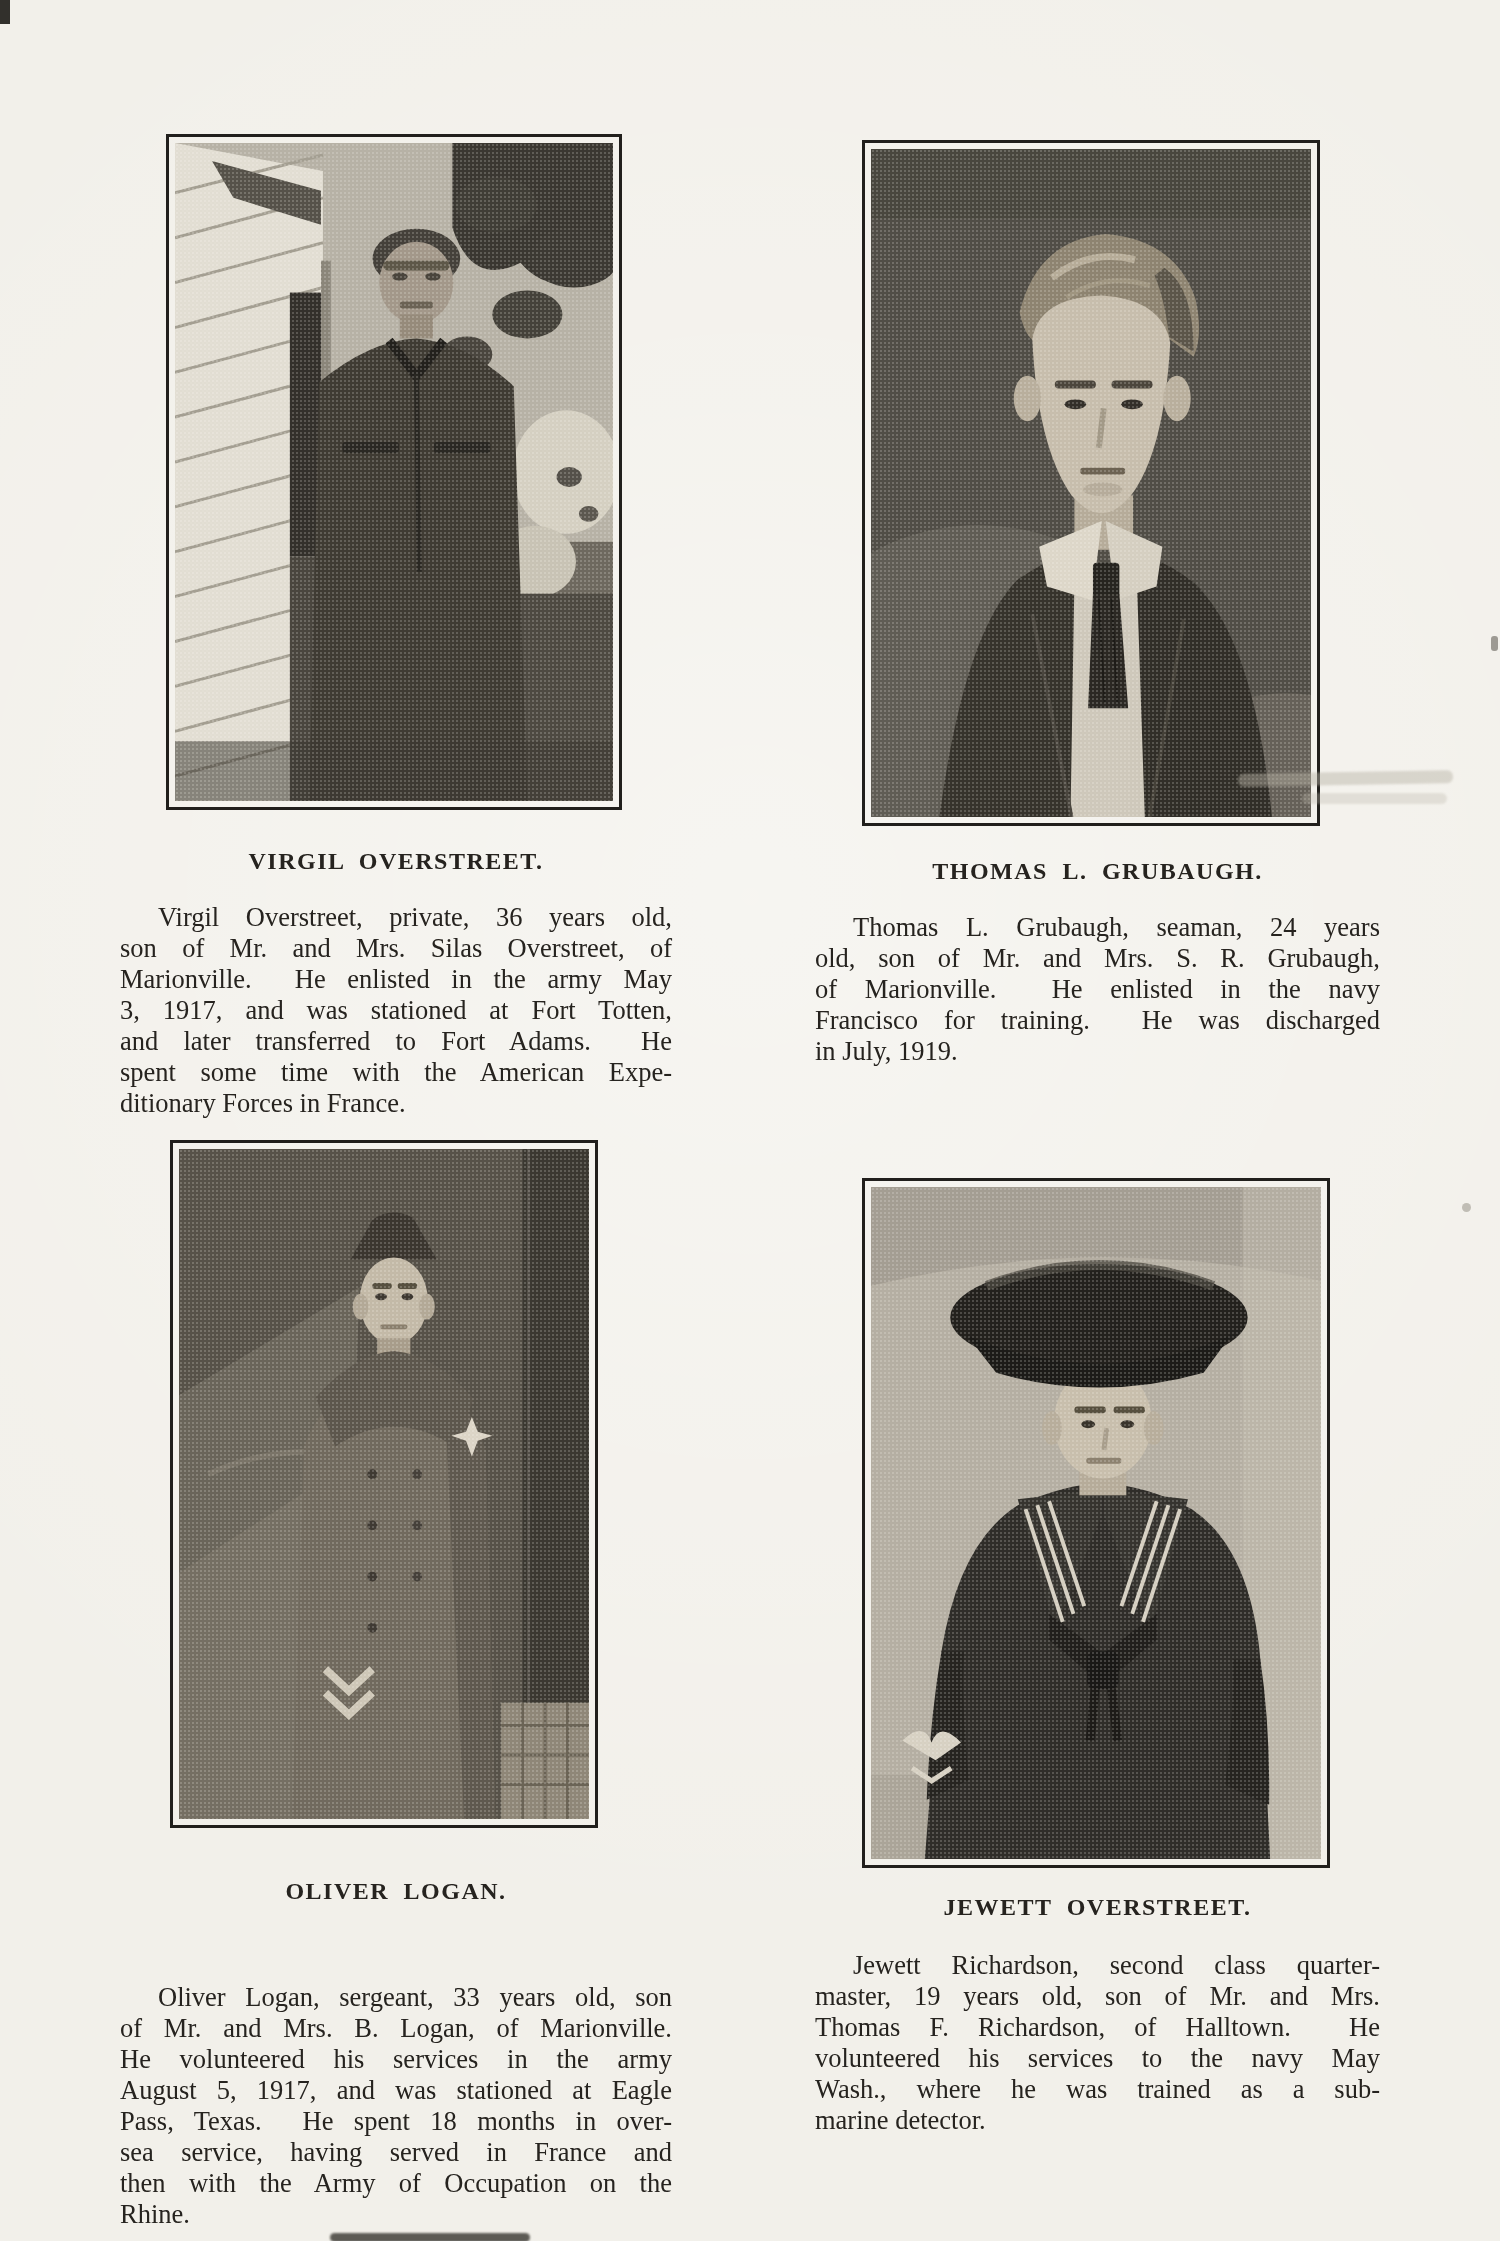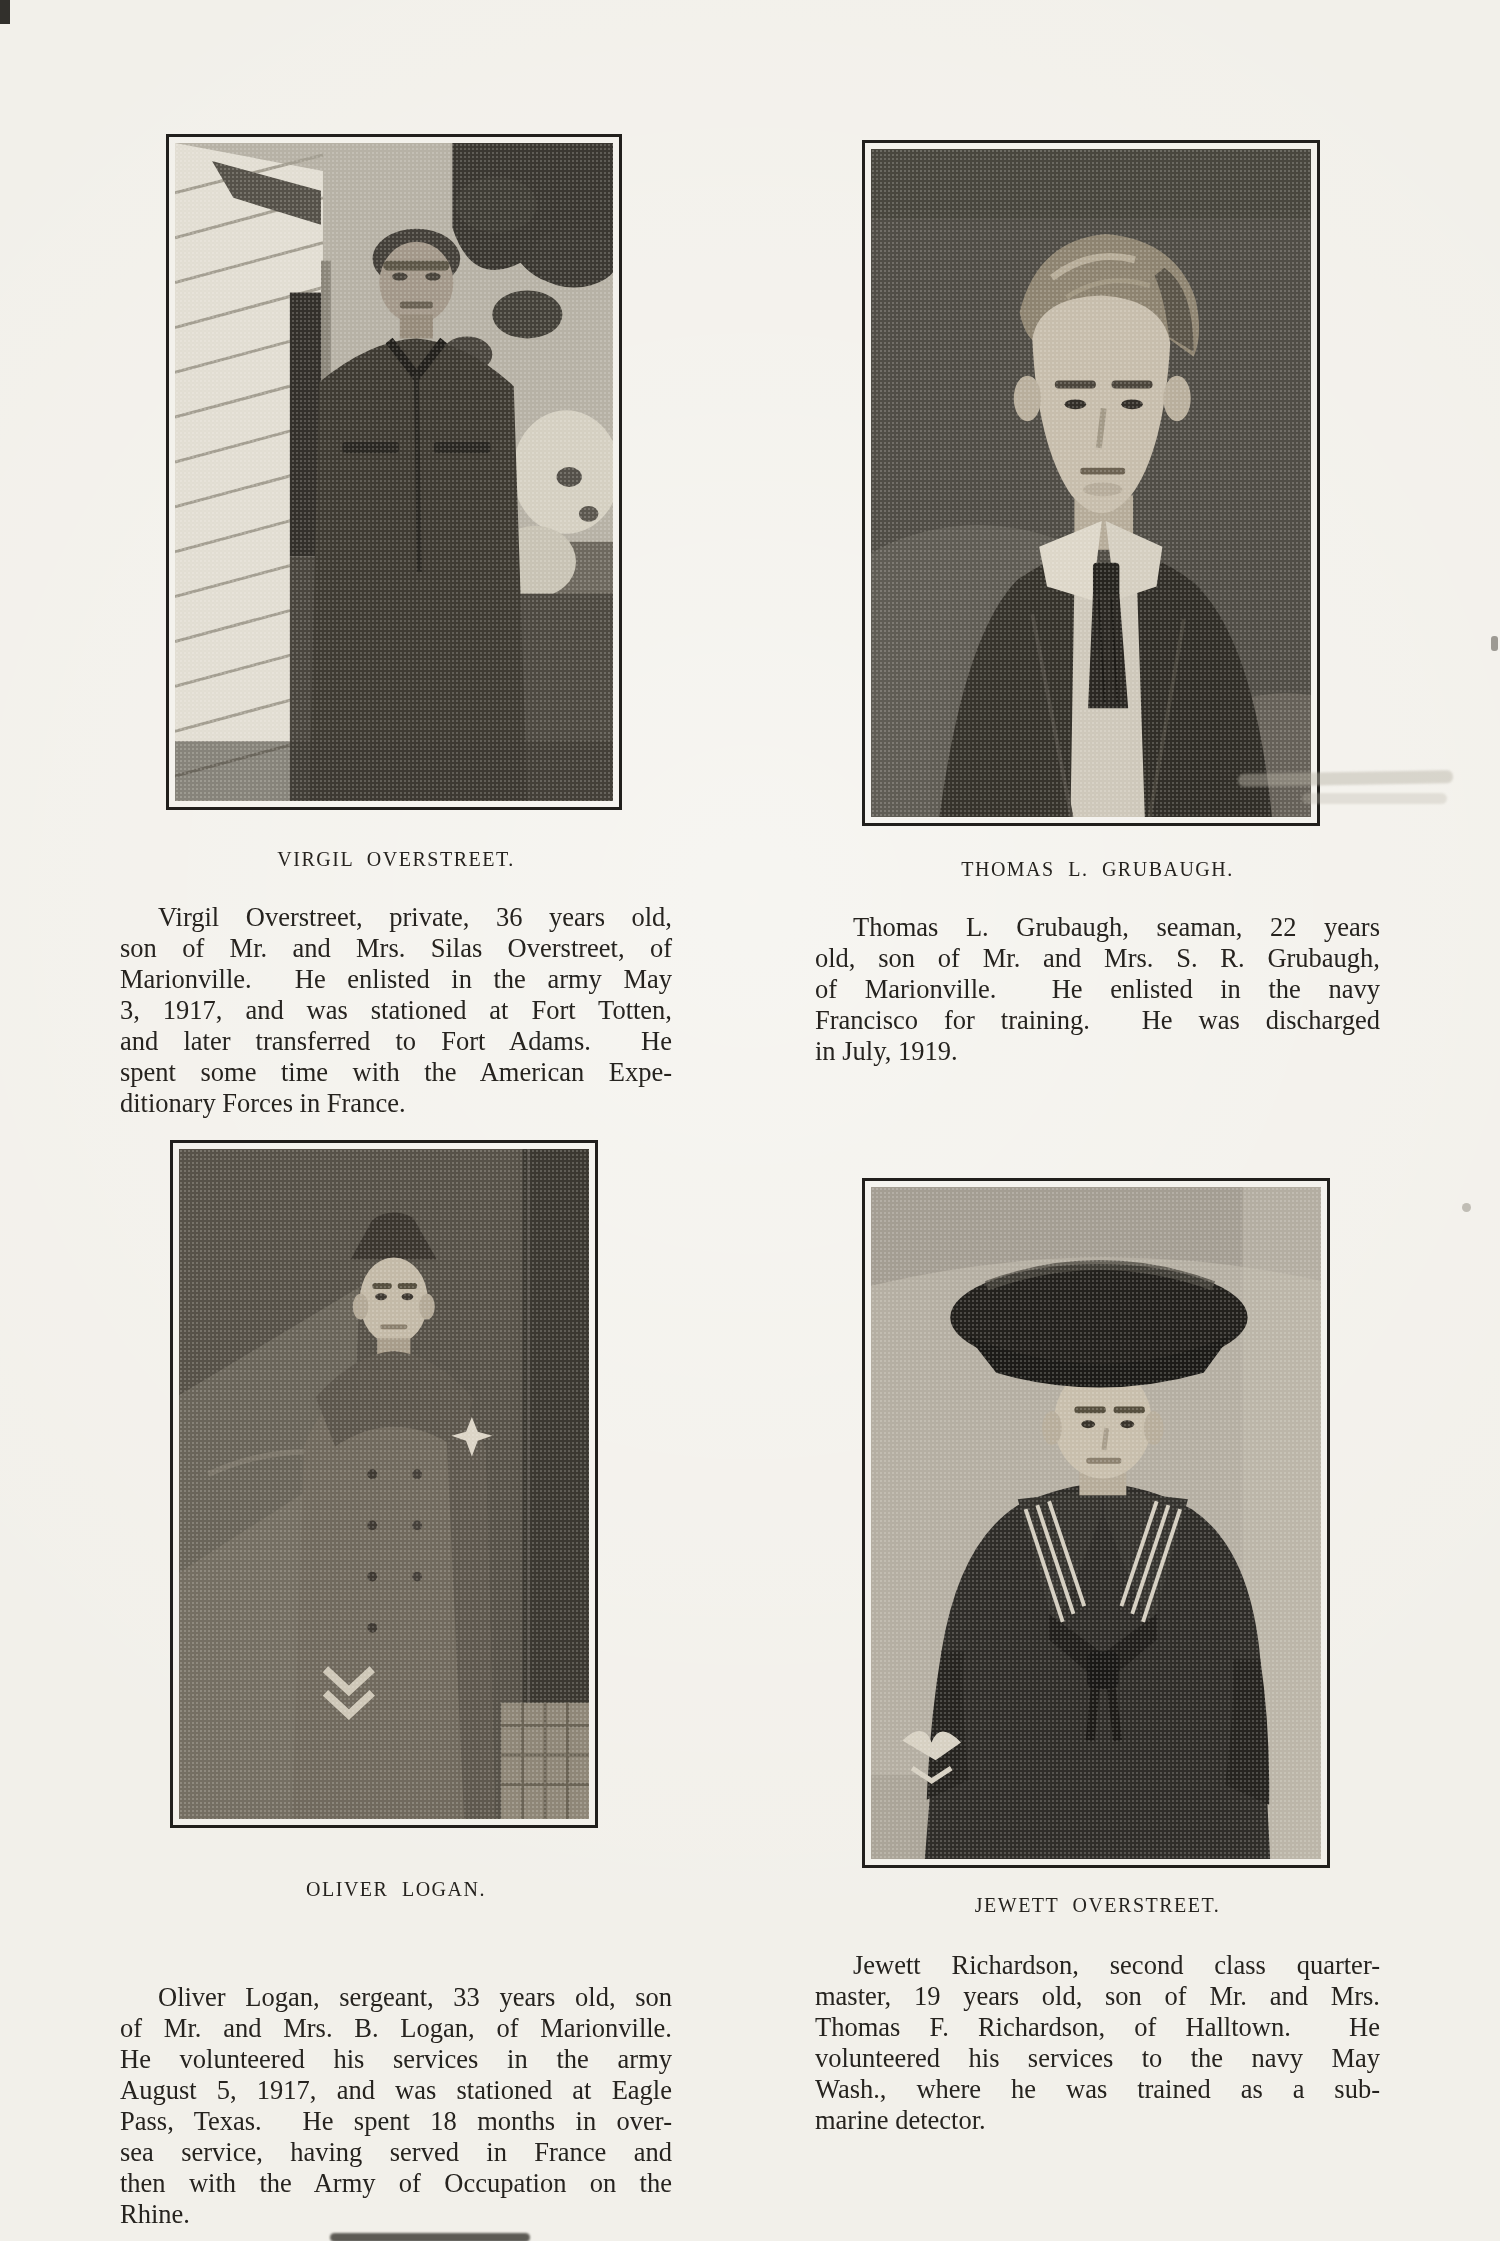--- a/index.html
+++ b/index.html
@@ -36,24 +36,25 @@
   }
   #photo-virgil  { left:166px; top:134px;  width:456px; height:676px; }
   #photo-thomas  { left:862px; top:140px;  width:458px; height:686px; }
   #photo-oliver  { left:170px; top:1140px; width:428px; height:688px; }
   #photo-jewett  { left:862px; top:1178px; width:468px; height:690px; }
 
   
   .caption-heading {
     position:absolute;
     text-align:center;
-    font-size:20px;
+    font-size:24px;
     letter-spacing:1.5px;
     word-spacing:7px;
     color:#26231f;
+    font-weight:bold;
   }
   #h-virgil { left:120px; top:848px;  width:552px; }
   #h-thomas { left:815px; top:858px;  width:565px; }
   #h-oliver { left:120px; top:1854px; width:552px;margin-top:24px; }
   #h-jewett { left:815px; top:1894px; width:565px; }
 
   .bio { position:absolute; font-size:26.5px; }
   #p-virgil { left:120px; top:902px;  width:552px; }
   #p-thomas { left:815px; top:912px;  width:565px; }
   #p-oliver { left:120px; top:1982px; width:552px; }
@@ -283,21 +284,21 @@
       <div class="tline">son of Mr. and Mrs. Silas Overstreet, of</div>
       <div class="tline">Marionville.  He enlisted in the army May</div>
       <div class="tline">3, 1917, and was stationed at Fort Totten,</div>
       <div class="tline">and later transferred to Fort Adams.  He</div>
       <div class="tline">spent some time with the American Expe-</div>
       <div class="tline">ditionary Forces in France.</div>
     </div>
 
   <div class="caption-heading" id="h-thomas">THOMAS L. GRUBAUGH.</div>
   <div class="bio" id="p-thomas">
-      <div class="tline">Thomas L. Grubaugh, seaman, 22 years</div>
+      <div class="tline">Thomas L. Grubaugh, seaman, 24 years</div>
       <div class="tline">old, son of Mr. and Mrs. S. R. Grubaugh,</div>
       <div class="tline">of Marionville.  He enlisted in the navy</div>
       <div class="tline">Francisco for training.  He was discharged</div>
       <div class="tline">in July, 1919.</div>
     </div>
 
   <div class="caption-heading" id="h-oliver">OLIVER LOGAN.</div>
   <div class="bio" id="p-oliver">
       <div class="tline">Oliver Logan, sergeant, 33 years old, son</div>
       <div class="tline">of Mr. and Mrs. B. Logan, of Marionville.</div>

